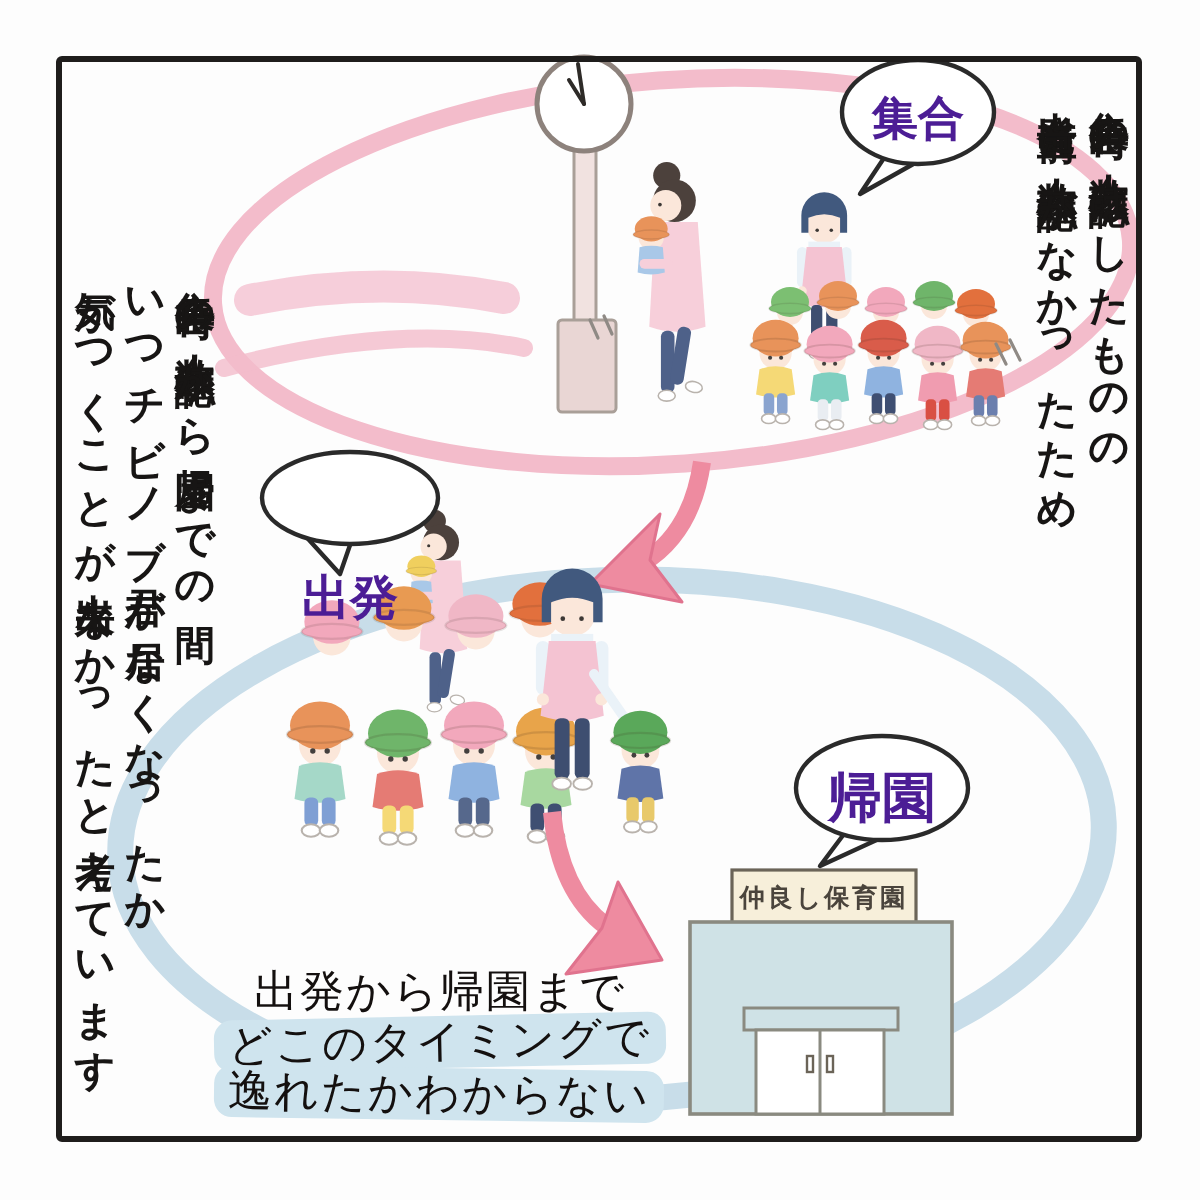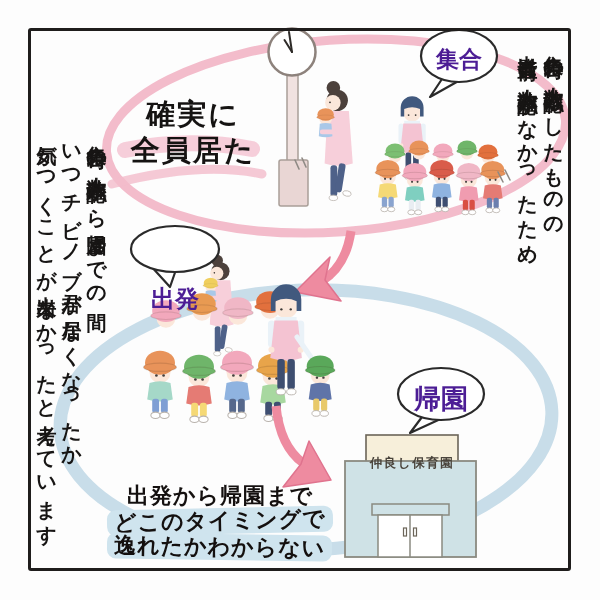--- a/index.html
+++ b/index.html
@@ -11,28 +11,28 @@
   .vtext{position:absolute;writing-mode:vertical-rl;text-orientation:upright;
          font-weight:700;font-size:20px;letter-spacing:2px;z-index:3;color:#171514;}
   .vtext .vcol{line-height:26px;}
   #right-caption{right:33px;top:40px;height:380px;}
   #left-caption{left:34px;top:130px;height:432px;}
   #left-caption .vcol{line-height:25px;}
   .bubble-label{position:absolute;text-align:center;font-weight:700;z-index:3;color:#4c1d95;}
   #emphasis{position:absolute;left:123px;top:96px;width:140px;text-align:center;
             font-size:29px;line-height:36px;font-weight:800;letter-spacing:2px;z-index:3;color:#151312;}
   #bottom-caption{position:absolute;left:105px;top:483px;width:230px;text-align:center;
-            font-weight:700;font-size:22px;z-index:3;color:#14100f;letter-spacing:1px;}
+            font-weight:400;font-size:22px;z-index:3;color:#14100f;letter-spacing:1px;}
   #bottom-caption .bline{line-height:25px;}
   .hl{display:inline-block;background:#cfe4ee;border-radius:9px;padding:0 7px 1px;}
   .hl2{transform:rotate(-1.2deg);}
   .hl3{transform:rotate(0.8deg);}
   #building-sign{position:absolute;left:367px;top:438px;width:90px;height:23px;line-height:23px;
             text-align:center;font-size:12.5px;font-weight:600;letter-spacing:1.5px;
-            color:#4a443c;z-index:3;font-family:"Liberation Serif","DejaVu Serif",serif;margin-top:14px;}
+            color:#4a443c;z-index:3;font-family:"Liberation Serif","DejaVu Serif",serif;}
   #bubble-gather{left:421px;top:44px;width:76px;font-size:23px;}
   #bubble-depart{left:132px;top:237px;width:86px;font-size:24px;margin-top:46px;}
   #bubble-return{left:398px;top:381px;width:86px;font-size:27px;}
 </style>
 </head>
 <body>
 
 <div id="stage">
 
   <svg id="art" width="600" height="600" viewBox="0 0 600 600">
@@ -177,24 +177,20 @@
     <div class="vcol">集合時の人数確認はしたものの</div>
     <div class="vcol">出発直前に人数確認がなかったため</div>
   </div>
 
   <div id="left-caption" class="vtext">
     <div class="vcol">集合時の人数確認から帰園までの間</div>
     <div class="vcol">いつチビノブ君が居なくなったか</div>
     <div class="vcol">気がつくことが出来なかったと考えています</div>
   </div>
 
-  <div id="emphasis">
-    <div>確実に</div>
-    <div>全員居た</div>
-  </div>
 
   <div id="bubble-gather" class="bubble-label">集合</div>
   <div id="bubble-depart" class="bubble-label">出発</div>
   <div id="bubble-return" class="bubble-label">帰園</div>
 
   <div id="building-sign">仲良し保育園</div>
 
   <div id="bottom-caption">
     <div class="bline">出発から帰園まで</div>
     <div class="bline"><span class="hl hl2">どこのタイミングで</span></div>

